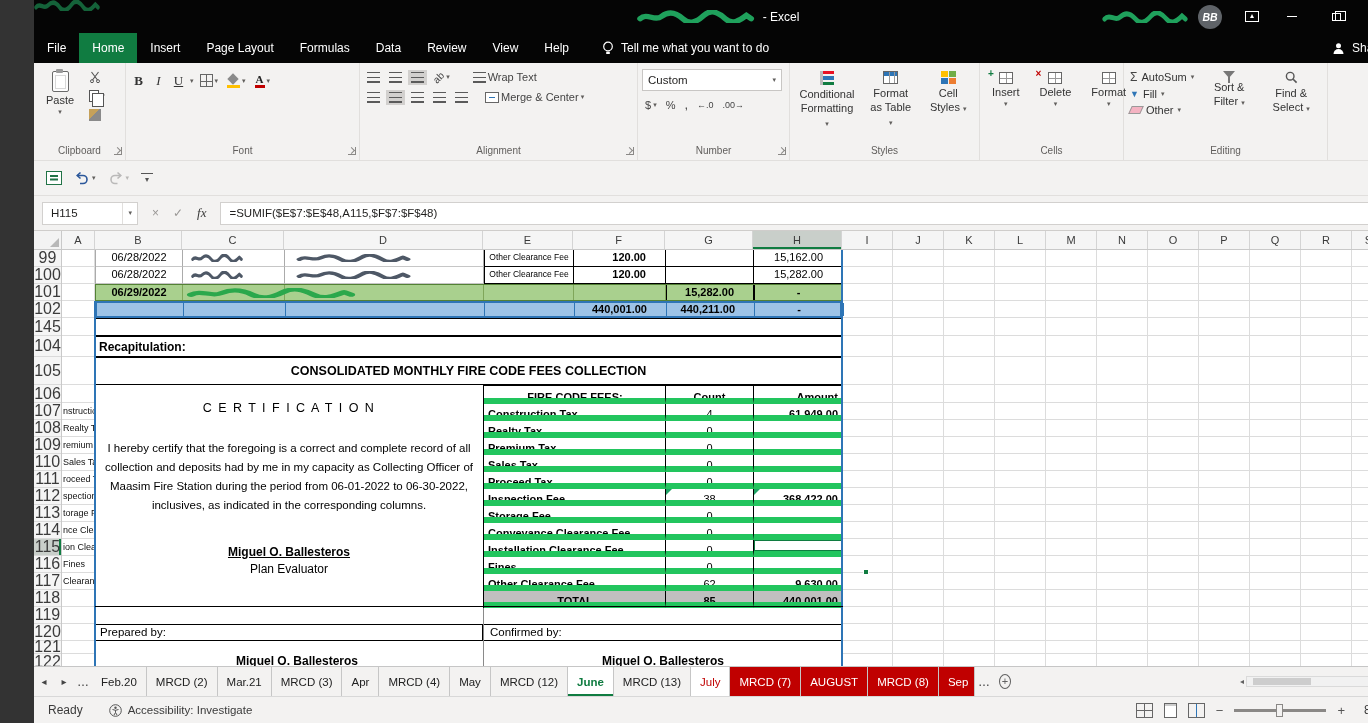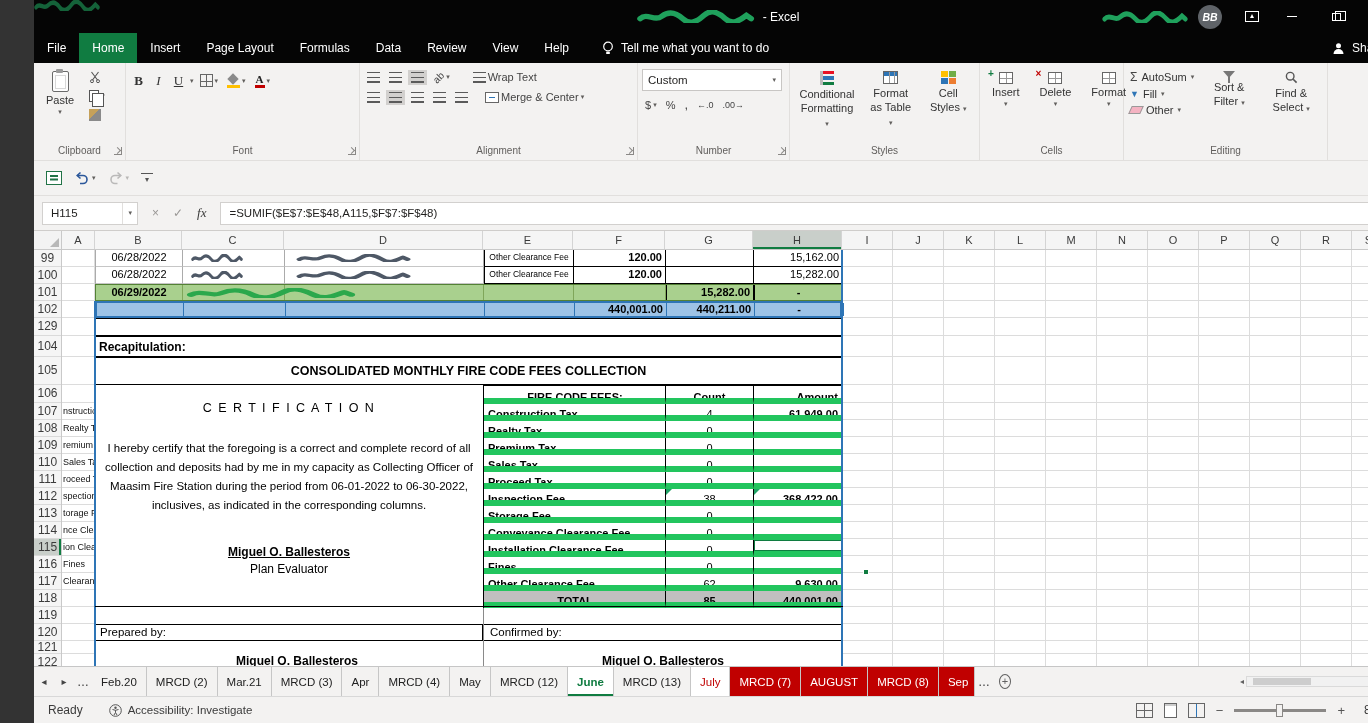--- a/index.html
+++ b/index.html
@@ -102,33 +102,33 @@
   .finput { flex:1; height:23px; background:#fff; border:1px solid #D2D0CE; display:flex; align-items:center; padding-left:8px; font-size:11.5px; color:#201F1E; }
   .fexpand { width:22px; text-align:center; color:#605E5C; font-size:9px; }
 
   
   .corner { position:absolute; top:231px; left:0; width:28px; height:19px; background:#F3F3F3; border-right:1px solid #C9C9C9; border-bottom:1px solid #C9C9C9; }
   .corner::after { content:""; position:absolute; right:2px; bottom:2px; border-left:9px solid transparent; border-bottom:9px solid #B8B8B8; }
   .colhdrs { position:absolute; top:231px; left:28px; width:1324px; height:19px; background:#F5F5F5; border-bottom:1px solid #C9C9C9; overflow:hidden; }
   .col-h { position:absolute; top:0; height:18px; line-height:18px; text-align:center; font-size:11px; color:#3B3B3B; border-right:1px solid #D4D4D4; }
   .col-h.sel { background:#C9CFCA; box-shadow:inset 0 -2px 0 #107C41; }
   .rowhdrs { position:absolute; top:250px; left:0; width:28px; height:416px; background:#F5F5F5; border-right:1px solid #C9C9C9; overflow:hidden; }
-  .row-h { position:absolute; left:0; width:27px; text-align:center; font-size:12px; color:#3B3B3B; border-bottom:1px solid #DADADA; }
+  .row-h { position:absolute; left:0; width:27px; text-align:center; font-size:16px; color:#3B3B3B; border-bottom:1px solid #DADADA; }
   .row-h.sel { background:#C9CFCA; box-shadow:inset -2px 0 0 #107C41; }
   .cells { position:absolute; top:250px; left:28px; width:1324px; height:416px; background:#fff; overflow:hidden; font-size:11px; color:#000; }
   .gl-h { position:absolute; height:1px; background:#DCDCDC; z-index:0; }
   .gl-v { position:absolute; width:1px; background:#DCDCDC; z-index:0; }
   .a-frag { position:absolute; left:1px; width:32px; height:17px; line-height:17px; font-size:9px; white-space:nowrap; overflow:hidden; z-index:1; color:#111; }
 
   
   .ledger-row { position:absolute; left:33px; width:747px; height:17px; display:grid; grid-template-columns:87px 102px 199px 90px 92px 88px 89px; z-index:2; background:#fff; }
   .lc { overflow:hidden; line-height:15px; position:relative; }
   .c-b { text-align:center; }
   .c-e { font-size:8.5px; text-align:center; }
-  .num { text-align:right; padding-right:3px; }
+  .num { text-align:right; padding-right:19px; }
   .dash { text-align:center; padding-right:0; }
   .bold { font-weight:bold; }
   .ledger-row.plain { border-left:1px solid #ABABAB; }
   .ledger-row.plain .lc { border-right:1px solid #ABABAB; border-bottom:1px solid #C6C6C6; }
   .ledger-row.plain .c-e, .ledger-row.plain .c-f, .ledger-row.plain .c-g, .ledger-row.plain .c-h { border-right:1px solid #000; border-bottom:1px solid #000; }
   .ledger-row.plain .c-e { border-left:1px solid #000; }
   .ledger-row.green { background:#A9D08E; border:1px solid #538135; }
   .ledger-row.green .lc { border-right:1px solid #7FA65A; }
   .ledger-row.green .c-g, .ledger-row.green .c-h { border-right:1px solid #000; border-left:1px solid #000; }
   .ledger-row.blue { background:#9DC3E6; border:2px solid #2E75B6; }
@@ -535,21 +535,21 @@
       <div class="col-h" style="left: 1137px; width: 51px;">P</div>
       <div class="col-h" style="left: 1188px; width: 51px;">Q</div>
       <div class="col-h" style="left: 1239px; width: 51px;">R</div>
       <div class="col-h" style="left: 1290px; width: 34px;">S</div>
     </div>
   <div class="rowhdrs">
       <div class="row-h" style="top: 0px; height: 17px; line-height: 16px;">99</div>
       <div class="row-h" style="top: 17px; height: 17px; line-height: 16px;">100</div>
       <div class="row-h" style="top: 34px; height: 17px; line-height: 16px;">101</div>
       <div class="row-h" style="top: 51px; height: 17px; line-height: 16px;">102</div>
-      <div class="row-h" style="top: 68px; height: 18px; line-height: 17px;">129</div>
+      <div class="row-h" style="top: 68px; height: 18px; line-height: 17px;">145</div>
       <div class="row-h" style="top: 86px; height: 21px; line-height: 20px;">104</div>
       <div class="row-h" style="top: 107px; height: 28px; line-height: 27px;">105</div>
       <div class="row-h" style="top: 135px; height: 18px; line-height: 17px;">106</div>
       <div class="row-h" style="top: 153px; height: 17px; line-height: 16px;">107</div>
       <div class="row-h" style="top: 170px; height: 17px; line-height: 16px;">108</div>
       <div class="row-h" style="top: 187px; height: 17px; line-height: 16px;">109</div>
       <div class="row-h" style="top: 204px; height: 17px; line-height: 16px;">110</div>
       <div class="row-h" style="top: 221px; height: 17px; line-height: 16px;">111</div>
       <div class="row-h" style="top: 238px; height: 17px; line-height: 16px;">112</div>
       <div class="row-h" style="top: 255px; height: 17px; line-height: 16px;">113</div>

